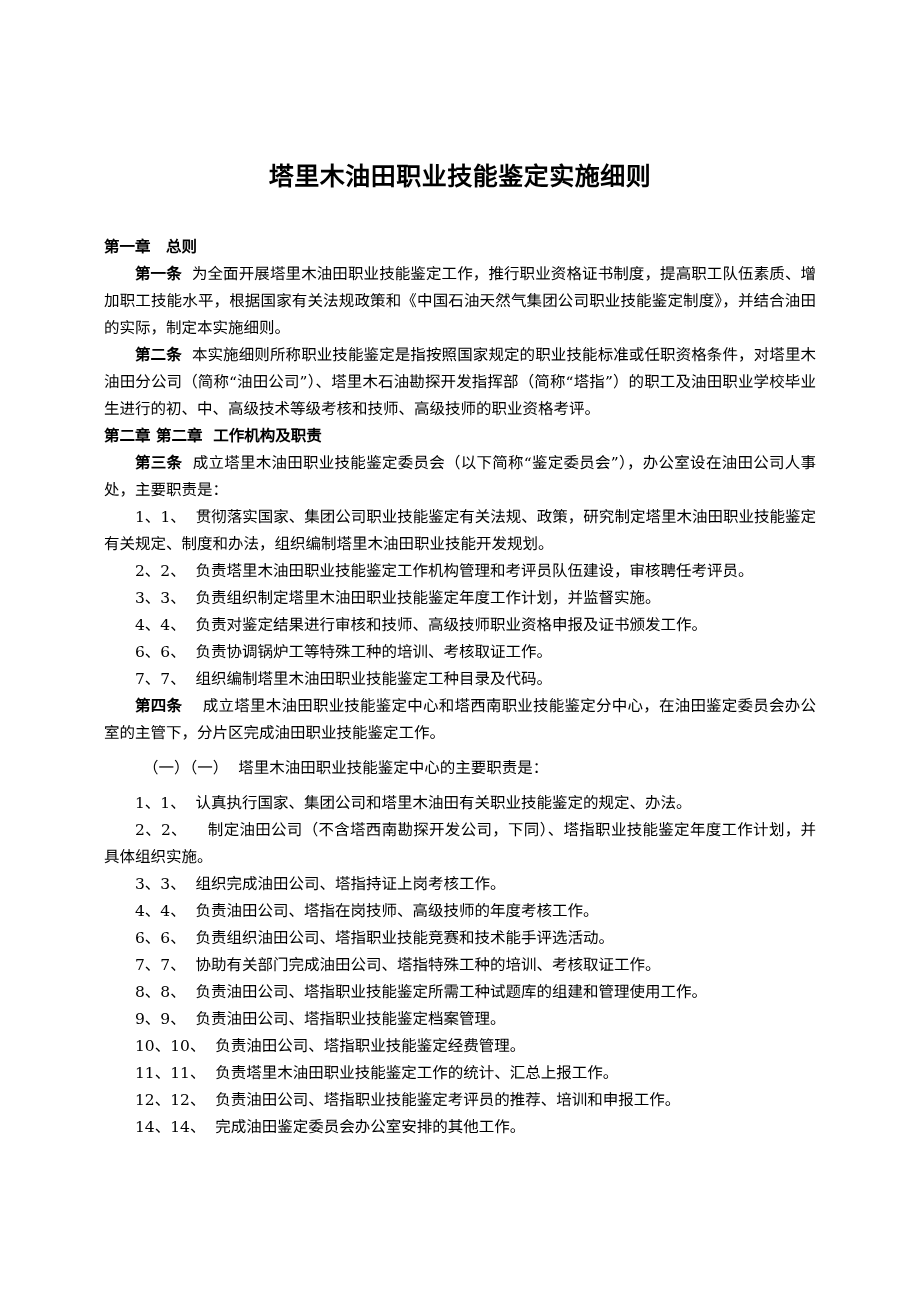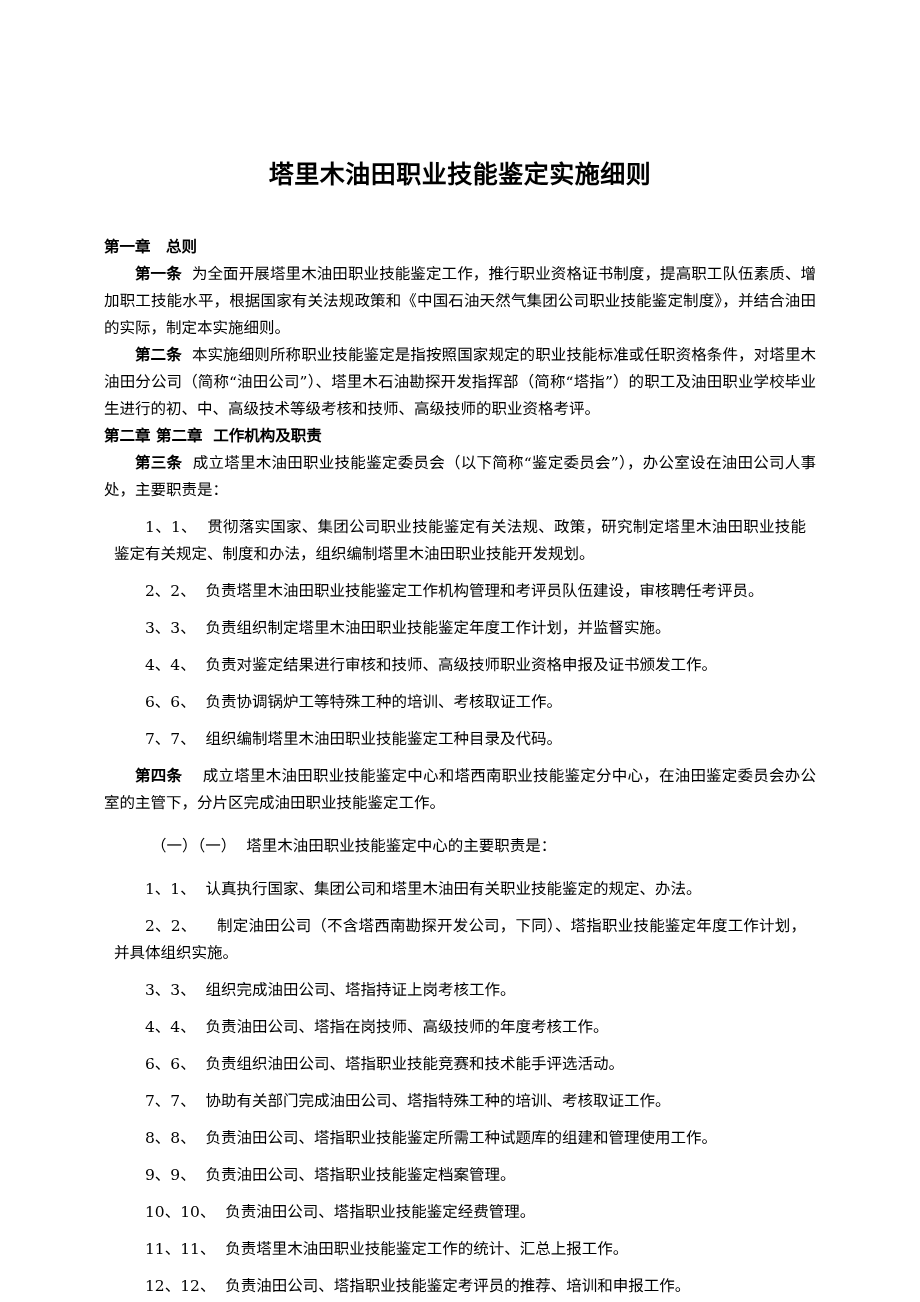--- a/index.html
+++ b/index.html
@@ -24,21 +24,21 @@
   .content {
     position: absolute;
     left: 104px;
     top: 0;
     width: 712px;
   }
 
   
   .doc-title {
     text-align: center;
-    font-family: Liberation Mono, monospace;
+    font-family: Liberation Serif, serif;
     font-weight: bold;
     font-size: 25px;
     line-height: 34px;
     letter-spacing: 0.5px;
     margin: 0;
     padding-top: 160px;
   }
 
   
   .chapter-heading {
@@ -75,35 +75,35 @@
   }
 
   .art-gap {
     white-space: pre;
   }
 
   
   .list-item {
     font-size: 15.5px;
     line-height: 27px;
-    margin: 10px;
+    margin: 0;
     text-align: justify;
     text-justify: inter-ideograph;
     text-indent: 2em;
     word-break: break-all;
   }
 
   .item-num {
     white-space: pre;
   }
 
   .sub-head {
     font-size: 15.5px;
     line-height: 27px;
-    margin: 16px;
+    margin: 8px;
     text-indent: 2em;
     text-align: justify;
     word-break: break-all;
   }
 </style>
 </head>
 <body>
 
 <div class="page">
   <div class="content">

